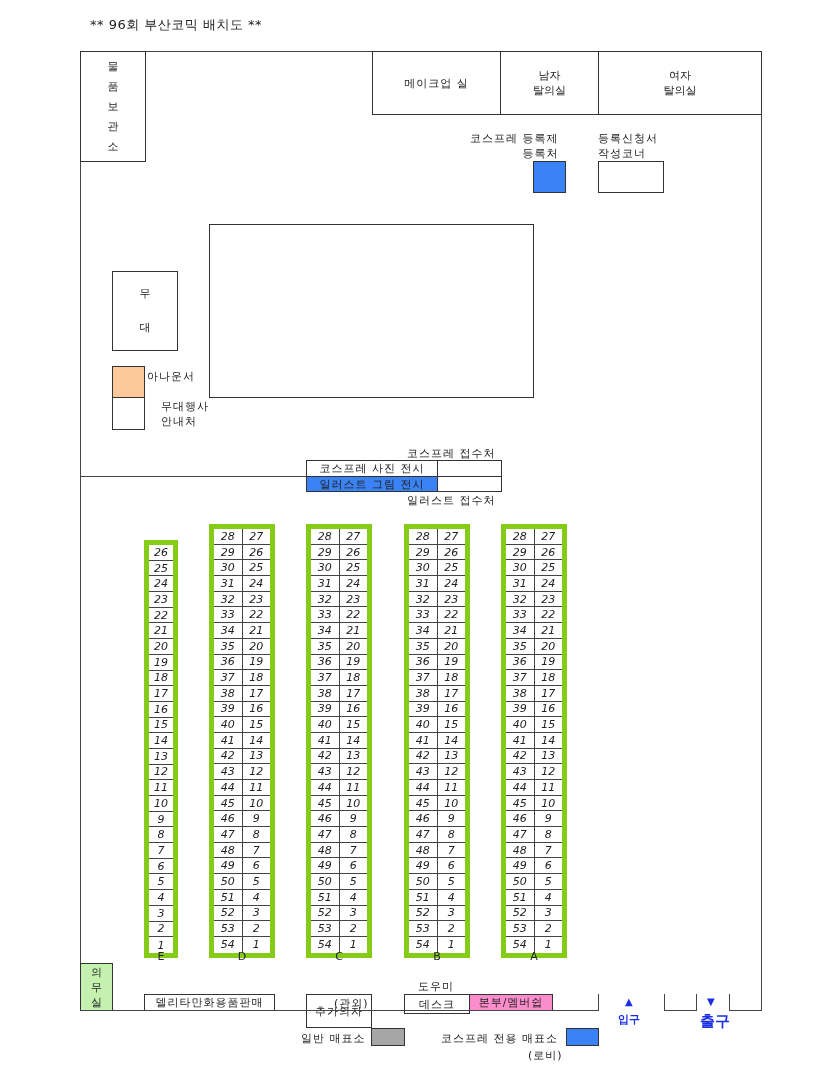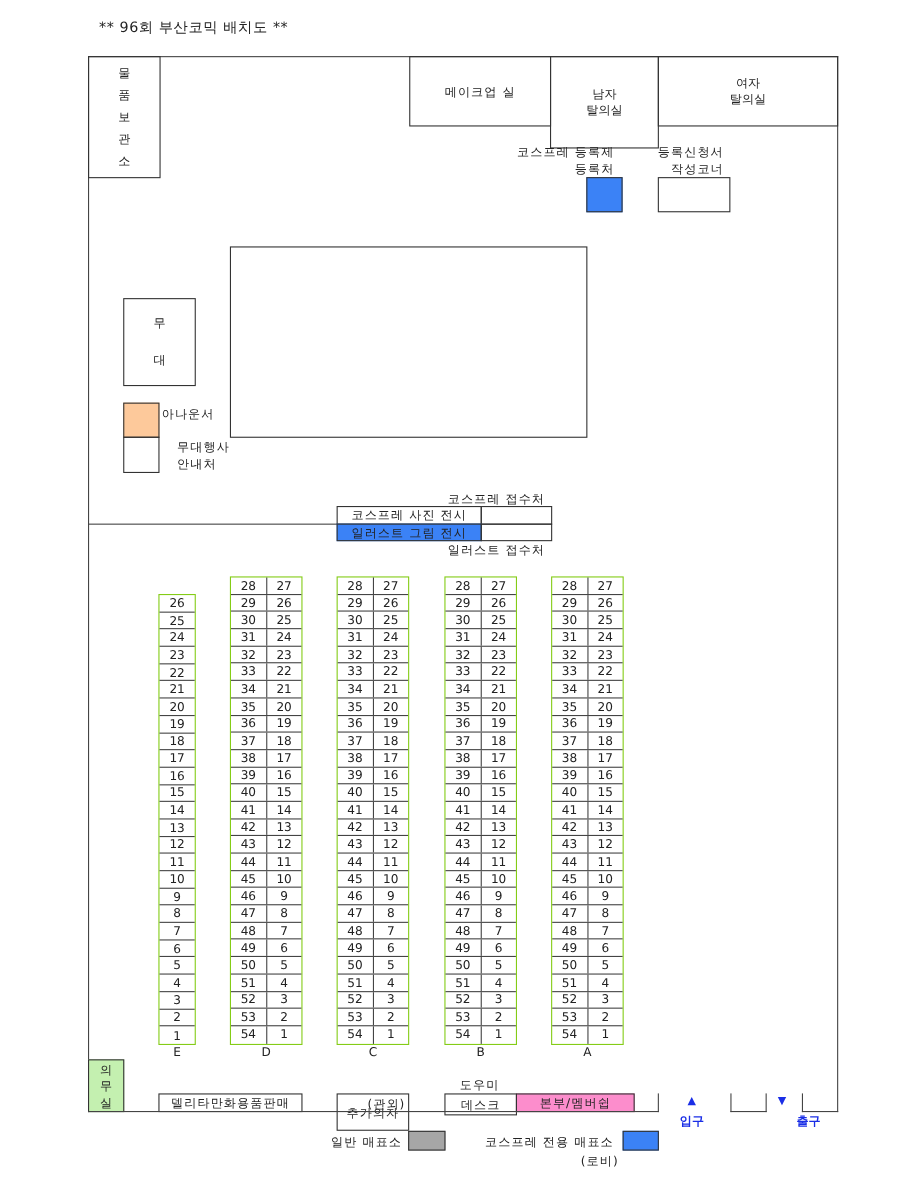--- a/index.html
+++ b/index.html
@@ -4,21 +4,21 @@
 <style>
   html, body { margin:0; padding:0; background:#fff; }
   body { width:835px; height:1081px; position:relative; overflow:hidden;
          font-family:"DejaVu Sans", sans-serif; color:#222; font-size:11px; }
   .abs { position:absolute; box-sizing:border-box; }
   .box { border:1px solid #333; }
   .title { left:90px; top:16px; font-size:13px; letter-spacing:0.5px; }
   .center { display:flex; align-items:center; justify-content:center; text-align:center; }
   .vert { display:flex; flex-direction:column; align-items:center; justify-content:center; line-height:20px; }
   .lbl { white-space:nowrap; font-size:11px; letter-spacing:1px; }
-  .seat-block { border:1px solid #84cc16; background:#fff; }
+  .seat-block { border:5px solid #84cc16; background:#fff;font-style:italic; }
   .seat-row { display:flex; height:15.7px; border-bottom:1px solid #444; box-sizing:border-box; }
   .seat-row:last-child { border-bottom:none; }
   .seat { flex:1; display:flex; align-items:center; justify-content:center; font-size:11px; }
   .seat + .seat { border-left:1px solid #444; }
   .col-label { font-size:11px; text-align:center; }
   .gray { background:#3b82f6; }
   .gray2 { background:#a6a6a6; }
   .peach { background:#fdc99b; }
   .pink { background:#fc8dcc; }
   .green { background:#c4f0b0; }
@@ -40,36 +40,36 @@
   <span>물</span>
   <span>품</span>
   <span>보</span>
   <span>관</span>
   <span>소</span>
 </div>
 
 <div class="abs box center lbl" style="left:372px; top:51px; width:129px; height:64px;">
     <span>메이크업 실</span>
   </div>
-<div class="abs box vert" style="left:500px; top:51px; width:99px; height:84px; line-height:15px;">
+<div class="abs box vert" style="left:500px; top:51px; width:99px; height:64px; line-height:15px;">
   <span>남자</span>
   <span>탈의실</span>
 </div>
 <div class="abs box vert" style="left:598px; top:51px; width:164px; height:64px; line-height:15px;">
   <span>여자</span>
   <span>탈의실</span>
 </div>
 
 <div class="abs lbl" style="left:470px; top:131px; text-align:right; line-height:15px;">
   <div>코스프레 등록제</div>
   <div>등록처</div>
 </div>
 <div class="abs box gray" style="left:533px; top:161px; width:33px; height:32px;"></div>
 
-<div class="abs lbl" style="left:598px; top:131px; text-align:right; line-height:15px;">
+<div class="abs lbl" style="left:598px; top:131px; text-align:left; line-height:15px;">
   <div>등록신청서</div>
   <div>작성코너</div>
 </div>
 <div class="abs box" style="left:598px; top:161px; width:66px; height:32px;"></div>
 
 <div class="abs box" style="left:209px; top:224px; width:325px; height:174px;"></div>
 
 <div class="abs box vert" style="left:112px; top:271px; width:66px; height:80px; line-height:34px;">
   <span>무</span>
   <span>대</span>
@@ -631,33 +631,33 @@
 <div class="abs box center lbl" style="left:144px; top:994px; width:131px; height:17px;">
     <span>델리타만화용품판매</span>
   </div>
 <div class="abs box center lbl" style="left:306px; top:994px; width:66px; height:34px;">
     <span>추가의자</span>
   </div>
 <div class="abs lbl" style="left:418px; top:979px;">도우미</div>
 <div class="abs box center lbl" style="left:404px; top:994px; width:66px; height:20px;">
     <span>데스크</span>
   </div>
-<div class="abs box center lbl pink" style="left:469px; top:994px; width:108px; height:17px;">
+<div class="abs box center lbl pink" style="left:469px; top:994px; width:84px; height:17px;">
     <span>본부/멤버쉽</span>
   </div>
 <div class="abs line-h" style="left:80px; top:1010px; width:519px;"></div>
 <div class="abs line-v" style="left:598px; top:994px; height:17px;"></div>
 
 <div class="abs blue" style="left:625px; top:996px; font-size:10px;">▲</div>
 <div class="abs blue" style="left:618px; top:1012px; font-size:11px;">입구</div>
 
 <div class="abs" style="left:664px; top:994px; width:33px; height:17px; border-left:1px solid #444; border-bottom:1px solid #444; box-sizing:border-box;"></div>
 <div class="abs line-v" style="left:696px; top:994px; height:17px;"></div>
 <div class="abs blue" style="left:707px; top:996px; font-size:10px;">▼</div>
-<div class="abs blue" style="left:700px; top:1012px; font-size:11px;margin-left:24px;">출구</div>
+<div class="abs blue" style="left:700px; top:1012px; font-size:15px;">출구</div>
 <div class="abs" style="left:729px; top:994px; width:33px; height:17px; border-left:1px solid #444; border-bottom:1px solid #444; box-sizing:border-box;"></div>
 
 <div class="abs lbl" style="left:301px; top:1031px;">일반 매표소</div>
 <div class="abs box gray2" style="left:371px; top:1028px; width:34px; height:18px;"></div>
 <div class="abs lbl" style="left:334px; top:996px;">(관외)</div>
 
 <div class="abs lbl" style="left:441px; top:1031px;text-align:center;">코스프레 전용 매표소</div>
 <div class="abs box gray" style="left:566px; top:1028px; width:33px; height:18px;"></div>
 <div class="abs lbl" style="left:528px; top:1048px;">(로비)</div>
 

